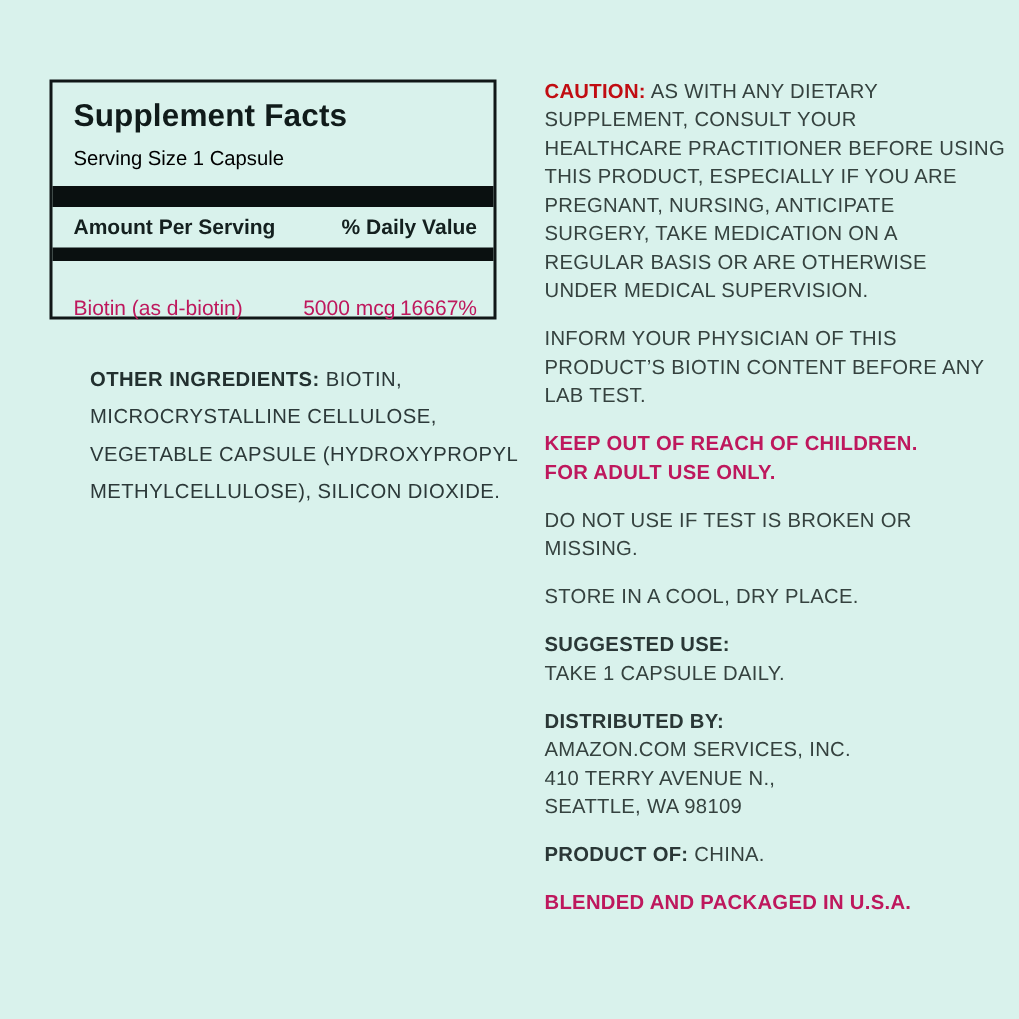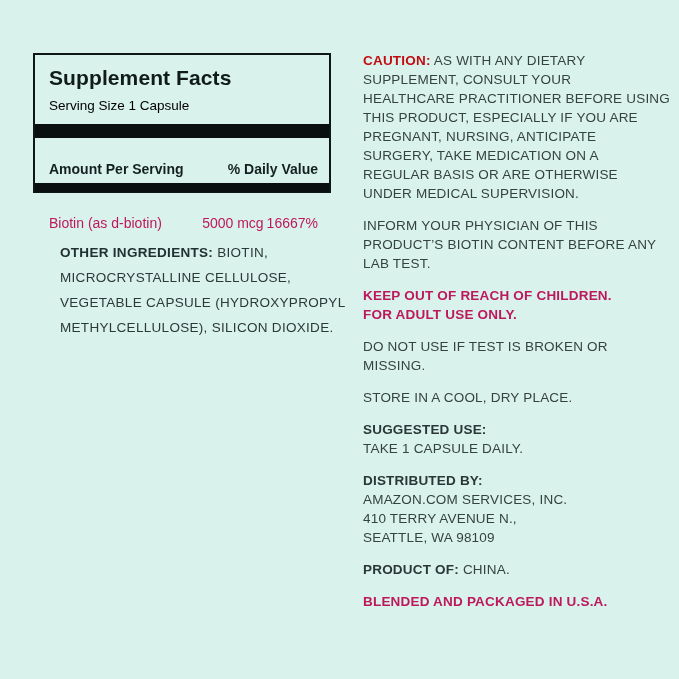--- a/index.html
+++ b/index.html
@@ -16,21 +16,21 @@
     overflow: hidden;
   }
   .pre { white-space: pre-line; }
 
   
   .facts-box {
     position: absolute;
     left: 33px;
     top: 53px;
     width: 298px;
-    height: 140px;
+    height: 160px;
     box-sizing: border-box;
     border: 2px solid #101717;
     background: transparent;
     color: #14201f;
   }
   .facts-title {
     margin: 11px 14px 0;
     font-size: 21px;
     line-height: 24px;
     font-weight: 700;
@@ -51,21 +51,21 @@
   .bar.thick { height: 14px; }
   .bar.thin  { height: 9px; margin-top: 4px; }
   .facts-row {
     display: flex;
     justify-content: space-between;
     align-items: baseline;
     padding: 0 11px 0 14px;
     font-size: 14px;
     line-height: 19px;
   }
-  .facts-row.head { margin-top: 22px; font-weight: 700; color: #14201f; }
+  .facts-row.head { margin-top: 4px; font-weight: 700; color: #14201f; }
   .facts-row.item { margin-top: 22px; color: #be185d; }
   .facts-row .amount-group { display: flex; gap: 3px; }
 
   
   .other-ingredients {
     position: absolute;
     left: 60px;
     top: 240px;
     width: 300px;
     font-size: 13.5px;

